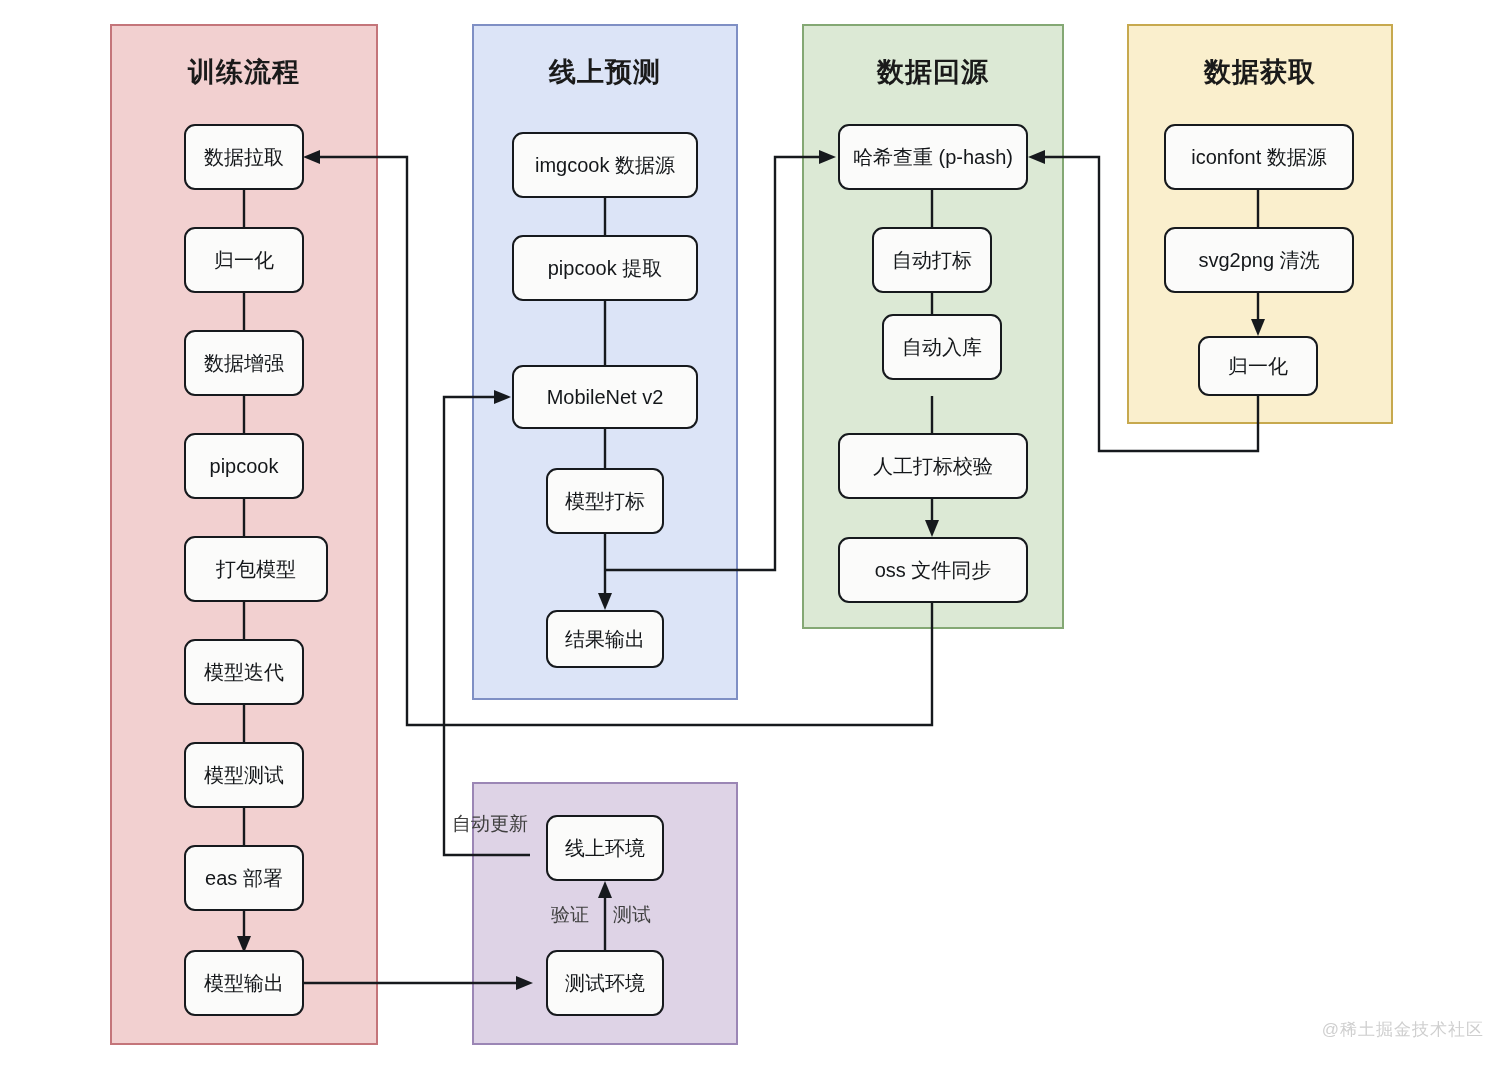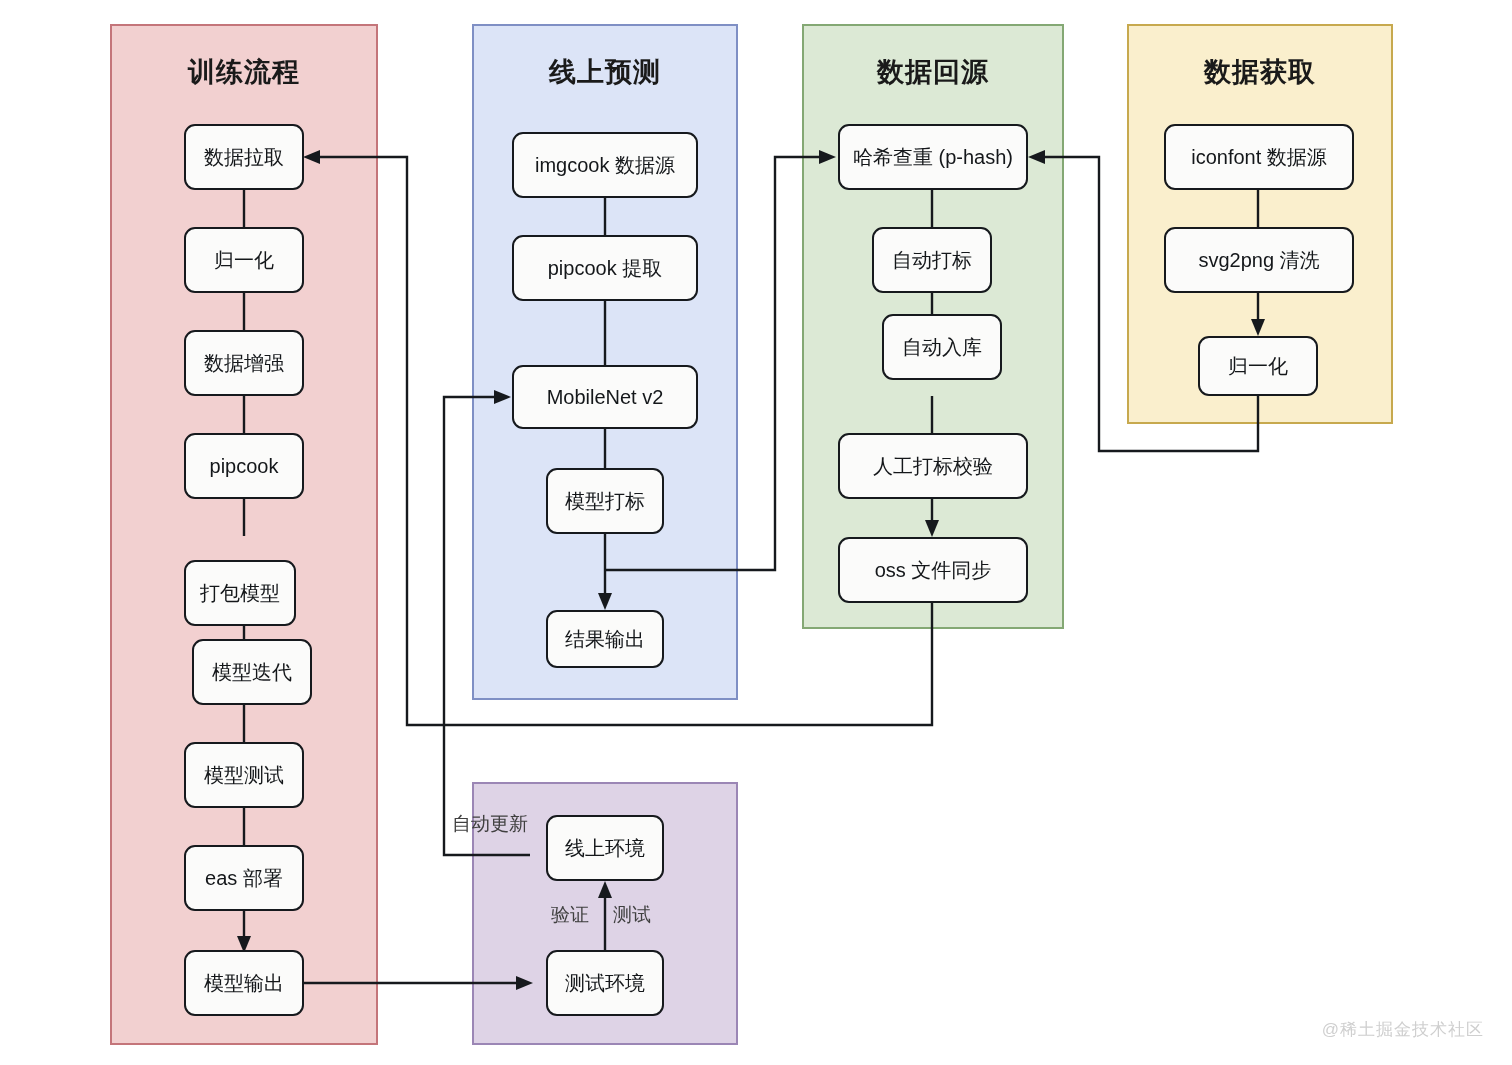--- a/index.html
+++ b/index.html
@@ -139,22 +139,22 @@
     <polygon points="533,983 516,976 516,990"></polygon>
 
     <line x1="605" y1="950" x2="605" y2="895"></line>
     <polygon points="605,881 598,898 612,898"></polygon>
   </svg>
 
   <div class="node" style="left:184px;top:124px;width:120px;height:66px;">数据拉取</div>
   <div class="node" style="left:184px;top:227px;width:120px;height:66px;">归一化</div>
   <div class="node" style="left:184px;top:330px;width:120px;height:66px;">数据增强</div>
   <div class="node" style="left:184px;top:433px;width:120px;height:66px;">pipcook</div>
-  <div class="node" style="left:184px;top:536px;width:112px;height:66px;margin-top:24px;">打包模型</div>
-  <div class="node" style="left:192px;top:639px;width:120px;height:66px;">模型迭代</div>
+  <div class="node" style="left:184px;top:536px;width:144px;height:66px;">打包模型</div>
+  <div class="node" style="left:184px;top:639px;width:120px;height:66px;">模型迭代</div>
   <div class="node" style="left:184px;top:742px;width:120px;height:66px;">模型测试</div>
   <div class="node" style="left:184px;top:845px;width:120px;height:66px;">eas 部署</div>
   <div class="node" style="left:184px;top:950px;width:120px;height:66px;">模型输出</div>
 
   <div class="node" style="left:512px;top:132px;width:186px;height:66px;">imgcook 数据源</div>
   <div class="node" style="left:512px;top:235px;width:186px;height:66px;">pipcook 提取</div>
   <div class="node" style="left:512px;top:365px;width:186px;height:64px;">MobileNet v2</div>
   <div class="node" style="left:546px;top:468px;width:118px;height:66px;">模型打标</div>
   <div class="node" style="left:546px;top:610px;width:118px;height:58px;">结果输出</div>
 

